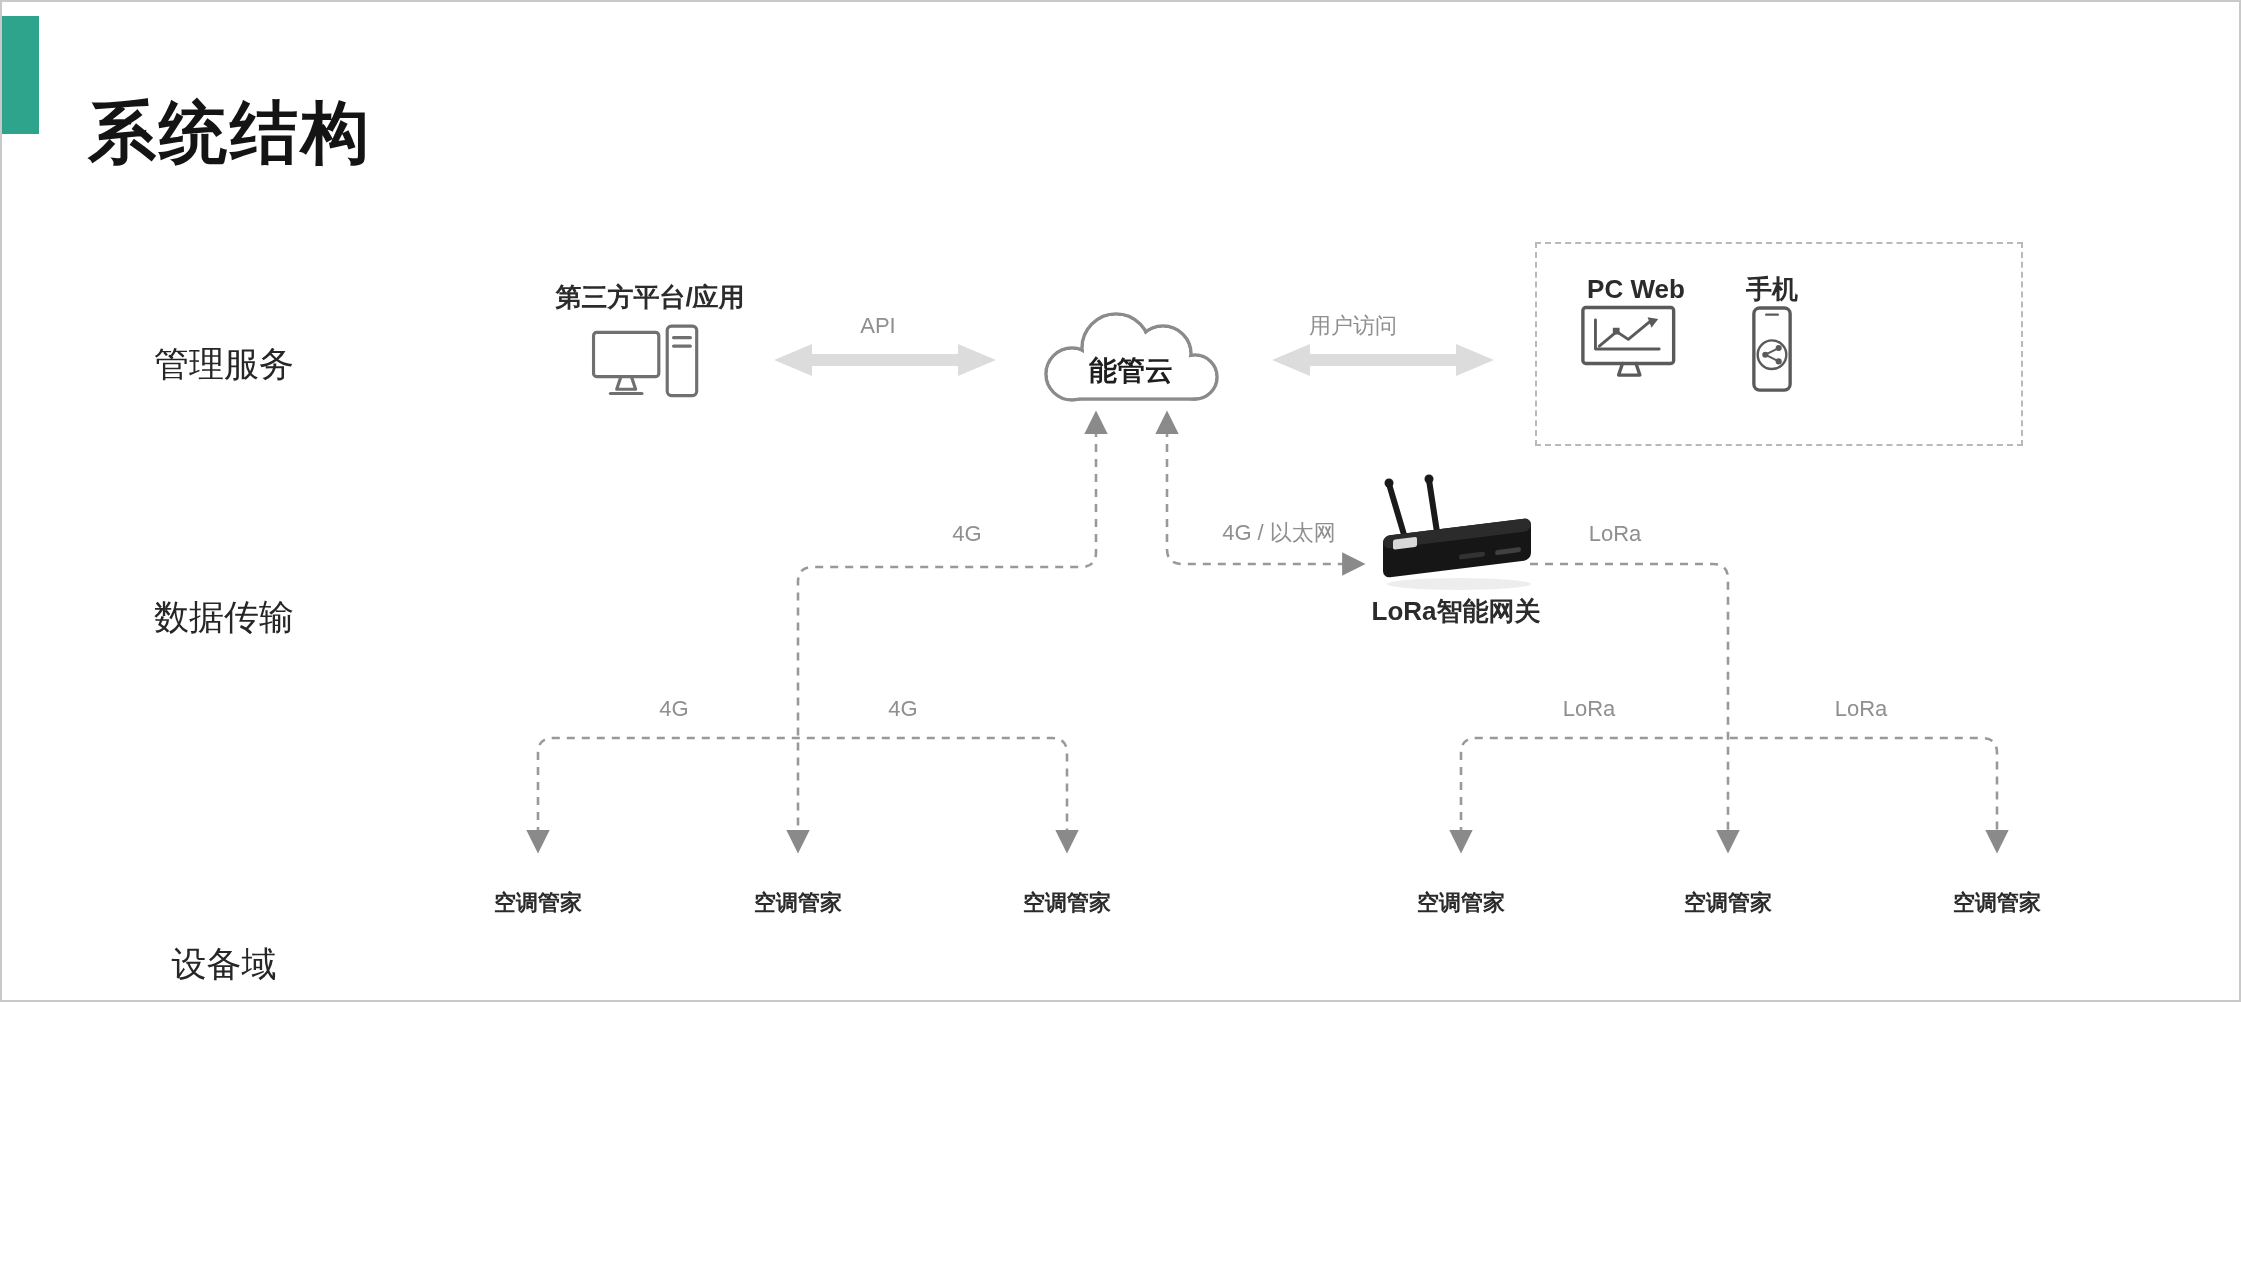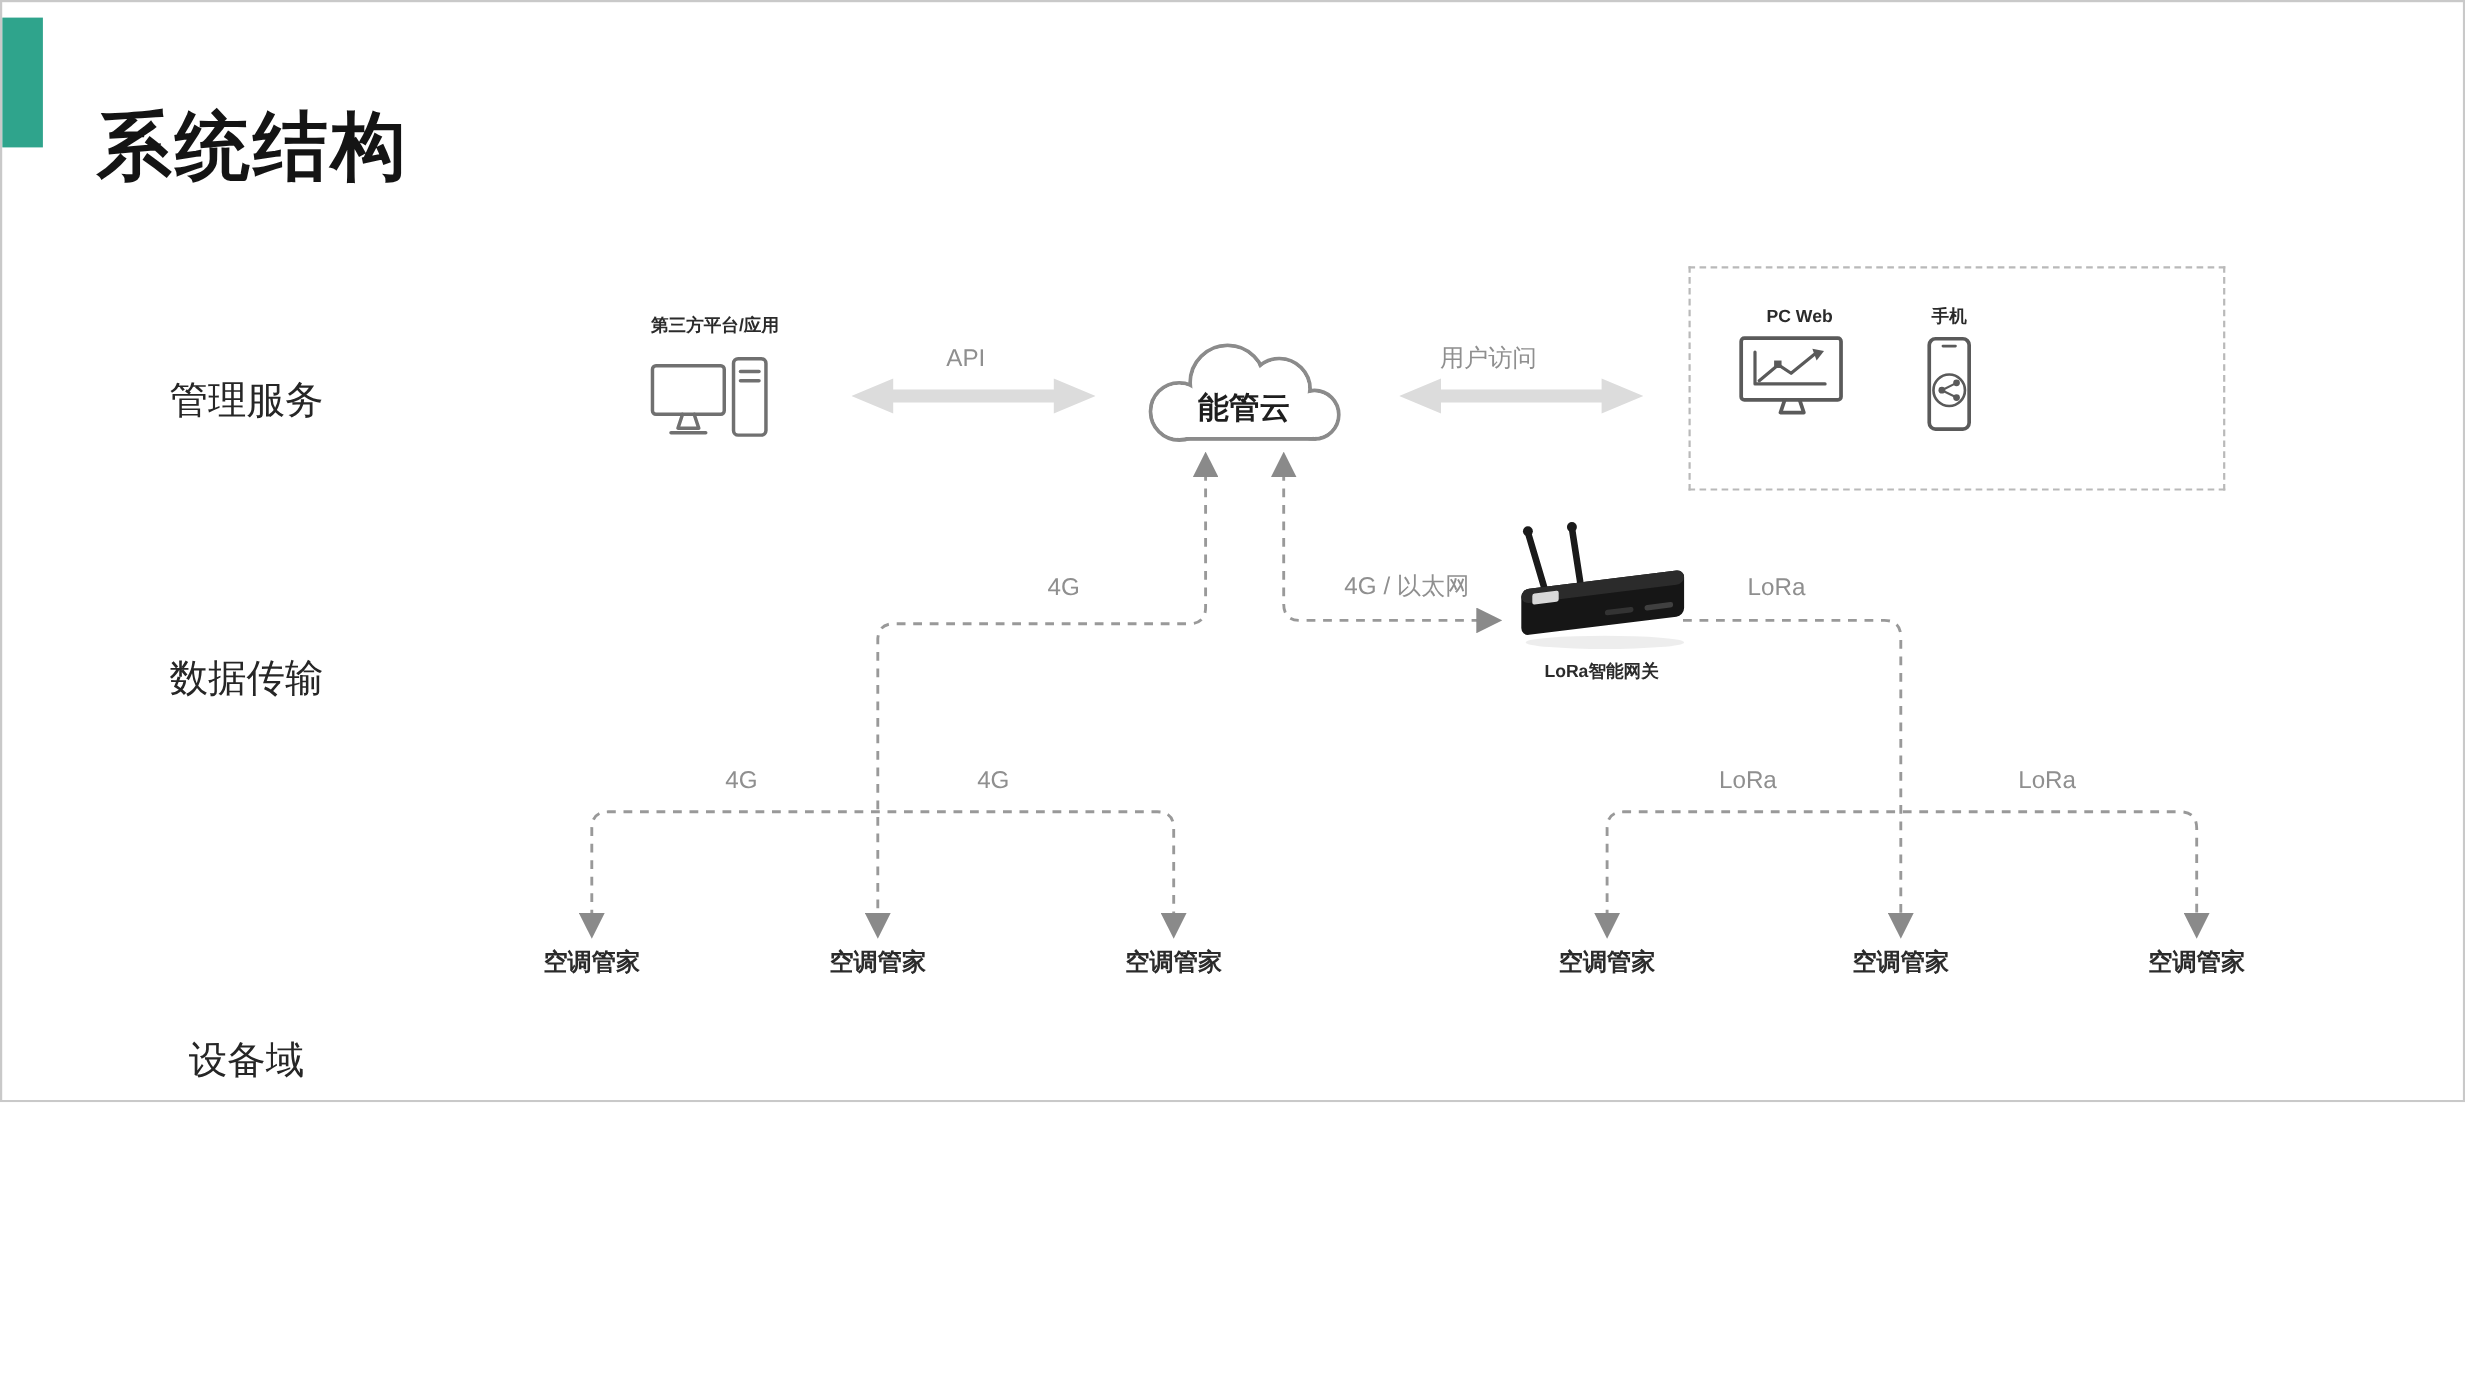--- a/index.html
+++ b/index.html
@@ -10,21 +10,21 @@
   }
   .accent{position:absolute;left:0;top:14px;width:37px;height:118px;background:var(--accent,#2fa48c);}
   .title{position:absolute;left:86px;top:40px;font-size:68px;font-weight:900;letter-spacing:3px;color:var(--title-text,#141414);white-space:nowrap;}
 
   .row-label{position:absolute;transform:translateX(-50%);font-size:35px;font-weight:400;color:var(--label-text,#262626);white-space:nowrap;line-height:44px;}
   #row-management{left:222px;top:340px;}
   #row-transmission{left:222px;top:593px;}
   #row-devices{left:222px;top:912px;margin-top:28px;}
 
   .node{position:absolute;transform:translateX(-50%);display:flex;flex-direction:column;align-items:center;}
-  .node-label{font-size:16px;font-weight:700;color:#2b2b2b;white-space:nowrap;line-height:30px;}
+  .node-label{font-size:26px;font-weight:700;color:#2b2b2b;white-space:nowrap;line-height:30px;}
 
   #third-party{left:648px;top:280px;}
   #third-party svg{margin-top:12px;}
 
   .link-label{position:absolute;transform:translateX(-50%);font-size:22px;color:var(--muted-text,#8f8f8f);white-space:nowrap;line-height:28px;}
   #api-label{left:876px;top:310px;}
   #user-access-label{left:1351px;top:310px;}
   #lbl-4g-top{left:965px;top:518px;}
   #lbl-eth{left:1277px;top:517px;}
   #lbl-lora-top{left:1613px;top:518px;}
@@ -48,21 +48,21 @@
   #client-viz{left:380px;}
 
   .overlay{position:absolute;left:0;top:0;pointer-events:none;}
   .overlay path.link{fill:none;stroke:var(--dash-line,#999);stroke-width:2.6;stroke-dasharray:8 7;}
   .overlay marker path{fill:#8a8a8a;stroke:none;}
 
   #gateway{left:1454px;top:470px;}
   #gateway .node-label{margin-top:2px;}
 
   .device-col{position:absolute;top:858px;transform:translateX(-50%);display:flex;flex-direction:column;align-items:center;}
-  .device-col .node-label{font-size:22px;}
+  .device-col .node-label{font-size:22px;margin-top:28px;}
   .ac-unit{
     margin-top:127px;width:207px;height:79px;border-radius:12px;position:relative;
     background:linear-gradient(180deg,#ffffff 0%,#fcfcfc 45%,#ebebeb 90%,#e1e1e1 100%);
     box-shadow:0 1px 3px rgba(0,0,0,.18), 0 12px 14px -11px rgba(0,0,0,.35), inset 0 0 0 1px rgba(0,0,0,.04);
   }
   .ac-unit::before{content:"";position:absolute;left:13%;right:13%;bottom:13px;height:8px;border-radius:4px;background:#a6a6a6;box-shadow:inset 0 2px 2px rgba(0,0,0,.25);}
   .ac-unit::after{content:"";position:absolute;left:8%;right:8%;bottom:6px;height:2px;background:#d8d8d8;border-radius:1px;}
   #dev-0{left:536px;}#dev-1{left:796px;}#dev-2{left:1065px;}
   #dev-3{left:1459px;}#dev-4{left:1726px;}#dev-5{left:1995px;}
 </style>

